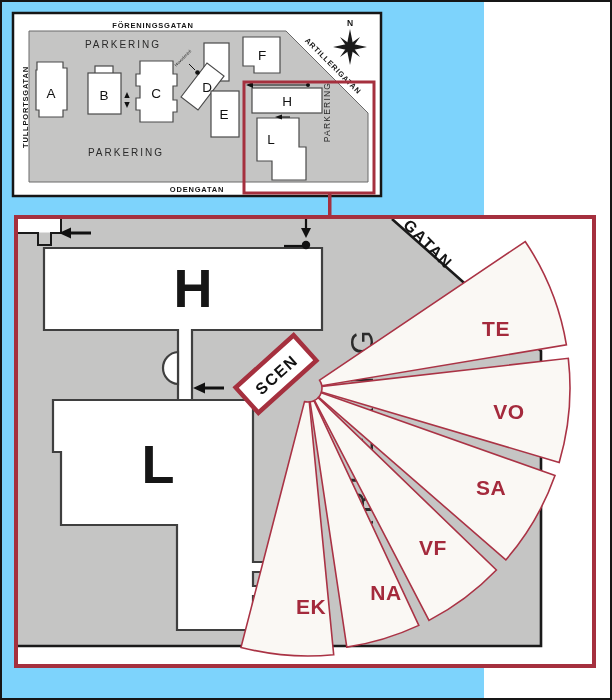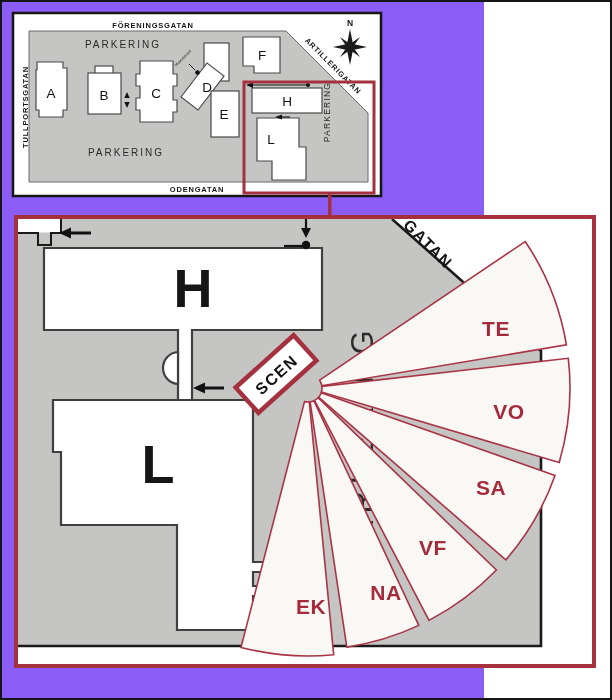--- a/index.html
+++ b/index.html
@@ -1,16 +1,16 @@
 <!DOCTYPE html>
 <html><head>
 <meta charset="utf-8">
 <style>
   html,body{margin:0;padding:0;background:#ffffff;}
-  .canvas{position:relative;width:484px;height:700px;background:#8b5cf6;}
+  .canvas{position:relative;width:484px;height:700px;background:#7dd3fc;}
   svg{display:block;}
   text{font-family:"Liberation Sans","DejaVu Sans",sans-serif;}
   .street{font-size:7.5px;font-weight:700;letter-spacing:.8px;fill:#141414;}
   .parking{font-size:10px;letter-spacing:2px;fill:#2a2a2a;}
   .parking-side{font-size:8.5px;letter-spacing:1.2px;fill:#2a2a2a;}
   .bletter{font-size:13.5px;fill:#111;}
   .north{font-size:8.5px;font-weight:700;fill:#111;}
   .tinylbl{font-size:4.2px;fill:#222;}
   .bigletter{font-size:54px;font-weight:700;fill:#161616;}
   .gatan{font-size:16px;font-weight:700;letter-spacing:1.5px;fill:#141414;}

